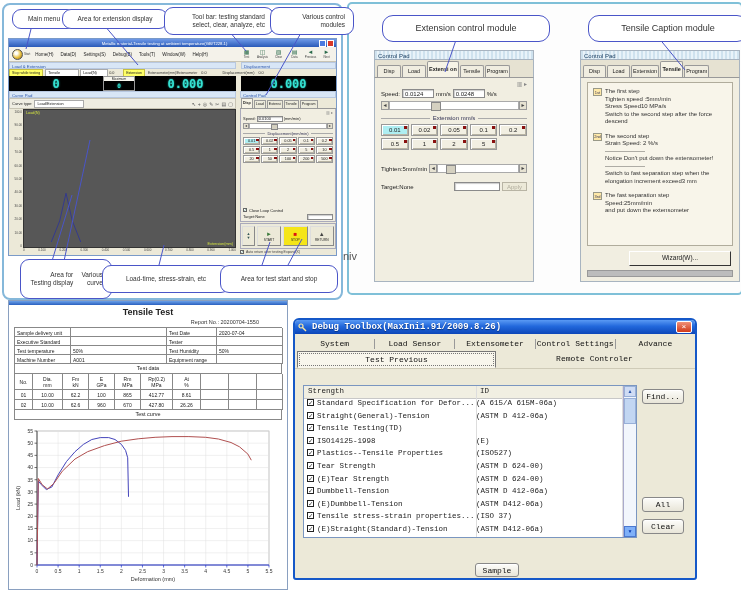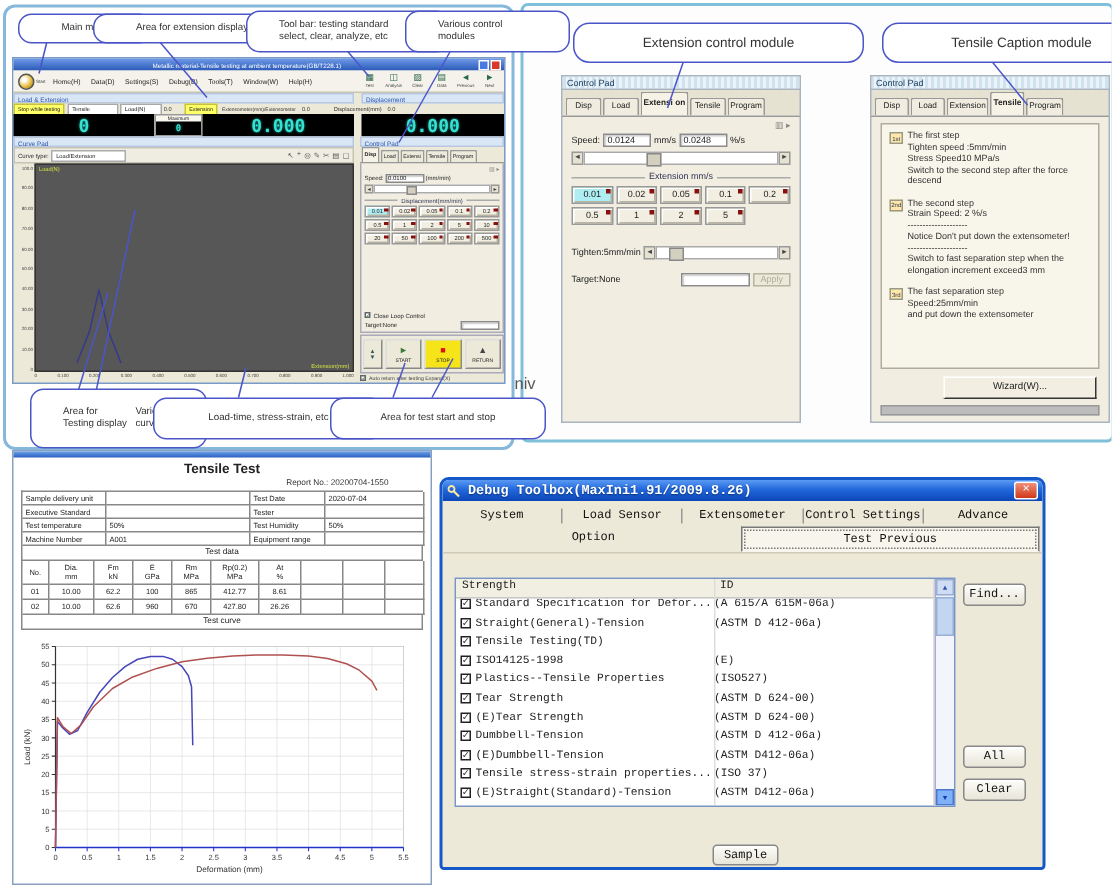--- a/index.html
+++ b/index.html
@@ -1,22 +1,22 @@
 <!DOCTYPE html>
 <html style="--accent_blue: #4a55c8; --panel_border_blue: #85b8da; --led_cyan: #35e2d2; --badge_yellow: #ffff66; --stop_yellow: #f5e518; --stop_red: #dd1111; --highlight_cyan: #aeeef2; --xp_title_blue: #1558c8;"><head>
 <meta charset="utf-8">
 <style>
   html,body{margin:0;padding:0;}
   body{width:741px;height:594px;background:#fff;font-family:"Liberation Sans",sans-serif;position:relative;overflow:hidden;color:#222;}
   #stage{position:absolute;inset:0;}
 
   
   .co{position:absolute;background:#fff;border:1.3px solid var(--accent_blue,#4a55c8);border-radius:9px;
-      display:flex;align-items:center;justify-content:center;text-align:left;color:#333;
-      font-size:6.5px;line-height:1.2;padding:1px 21px;z-index:6;}
+      display:flex;align-items:center;justify-content:center;text-align:right;color:#333;
+      font-size:6.5px;line-height:1.2;padding:1px 8px;z-index:6;}
   .co.big{font-size:9px;border-radius:11px;}
   .tails{position:absolute;left:0;top:0;z-index:5;pointer-events:none;}
   .tails line{stroke:var(--accent_blue,#4a55c8);stroke-width:1;}
 
   
   .ptl{position:absolute;left:2px;top:3px;width:337px;height:293px;border:2px solid var(--panel_border_blue,#85b8da);border-radius:8px;background:#fff;}
   .mw{position:absolute;left:4px;top:33px;width:327px;height:216px;border:1px solid #7a9ac8;background:#ece9d8;font-size:4.5px;display:flex;flex-direction:column;}
   .mw-title{height:8px;background:linear-gradient(180deg,#6f9ae8,#2a5ab8);display:flex;align-items:center;color:#fff;padding:0 2px;flex:none;}
   .mw-title .t{flex:1;text-align:center;font-size:4.2px;white-space:nowrap;overflow:hidden;}
   .wbtn{width:5px;height:5px;margin-left:1px;border:1px solid #fff;flex:none;}
@@ -690,22 +690,22 @@
     <div class="tabs1">
 
     <span class="t1">System</span>
         <span class="t1">Load Sensor</span>
         <span class="t1">Extensometer</span>
         <span class="t1">Control Settings</span>
         <span class="t1">Advance</span>
       </div>
     <div class="tabs2">
 
-    <span class="t2">Option</span>
         <span class="t2 active">Test Previous</span>
+        <span class="t2">Remote Controler</span>
       </div>
     <div class="dbg-content">
       <div class="dlist">
         <div class="dl-head">
           <span class="c1">Strength</span>
           <span class="c2">ID</span>
         </div>
         <div class="colsep" style="left:172px;"></div>
         <div class="colsep" style="left:318px;"></div>
         <div>

